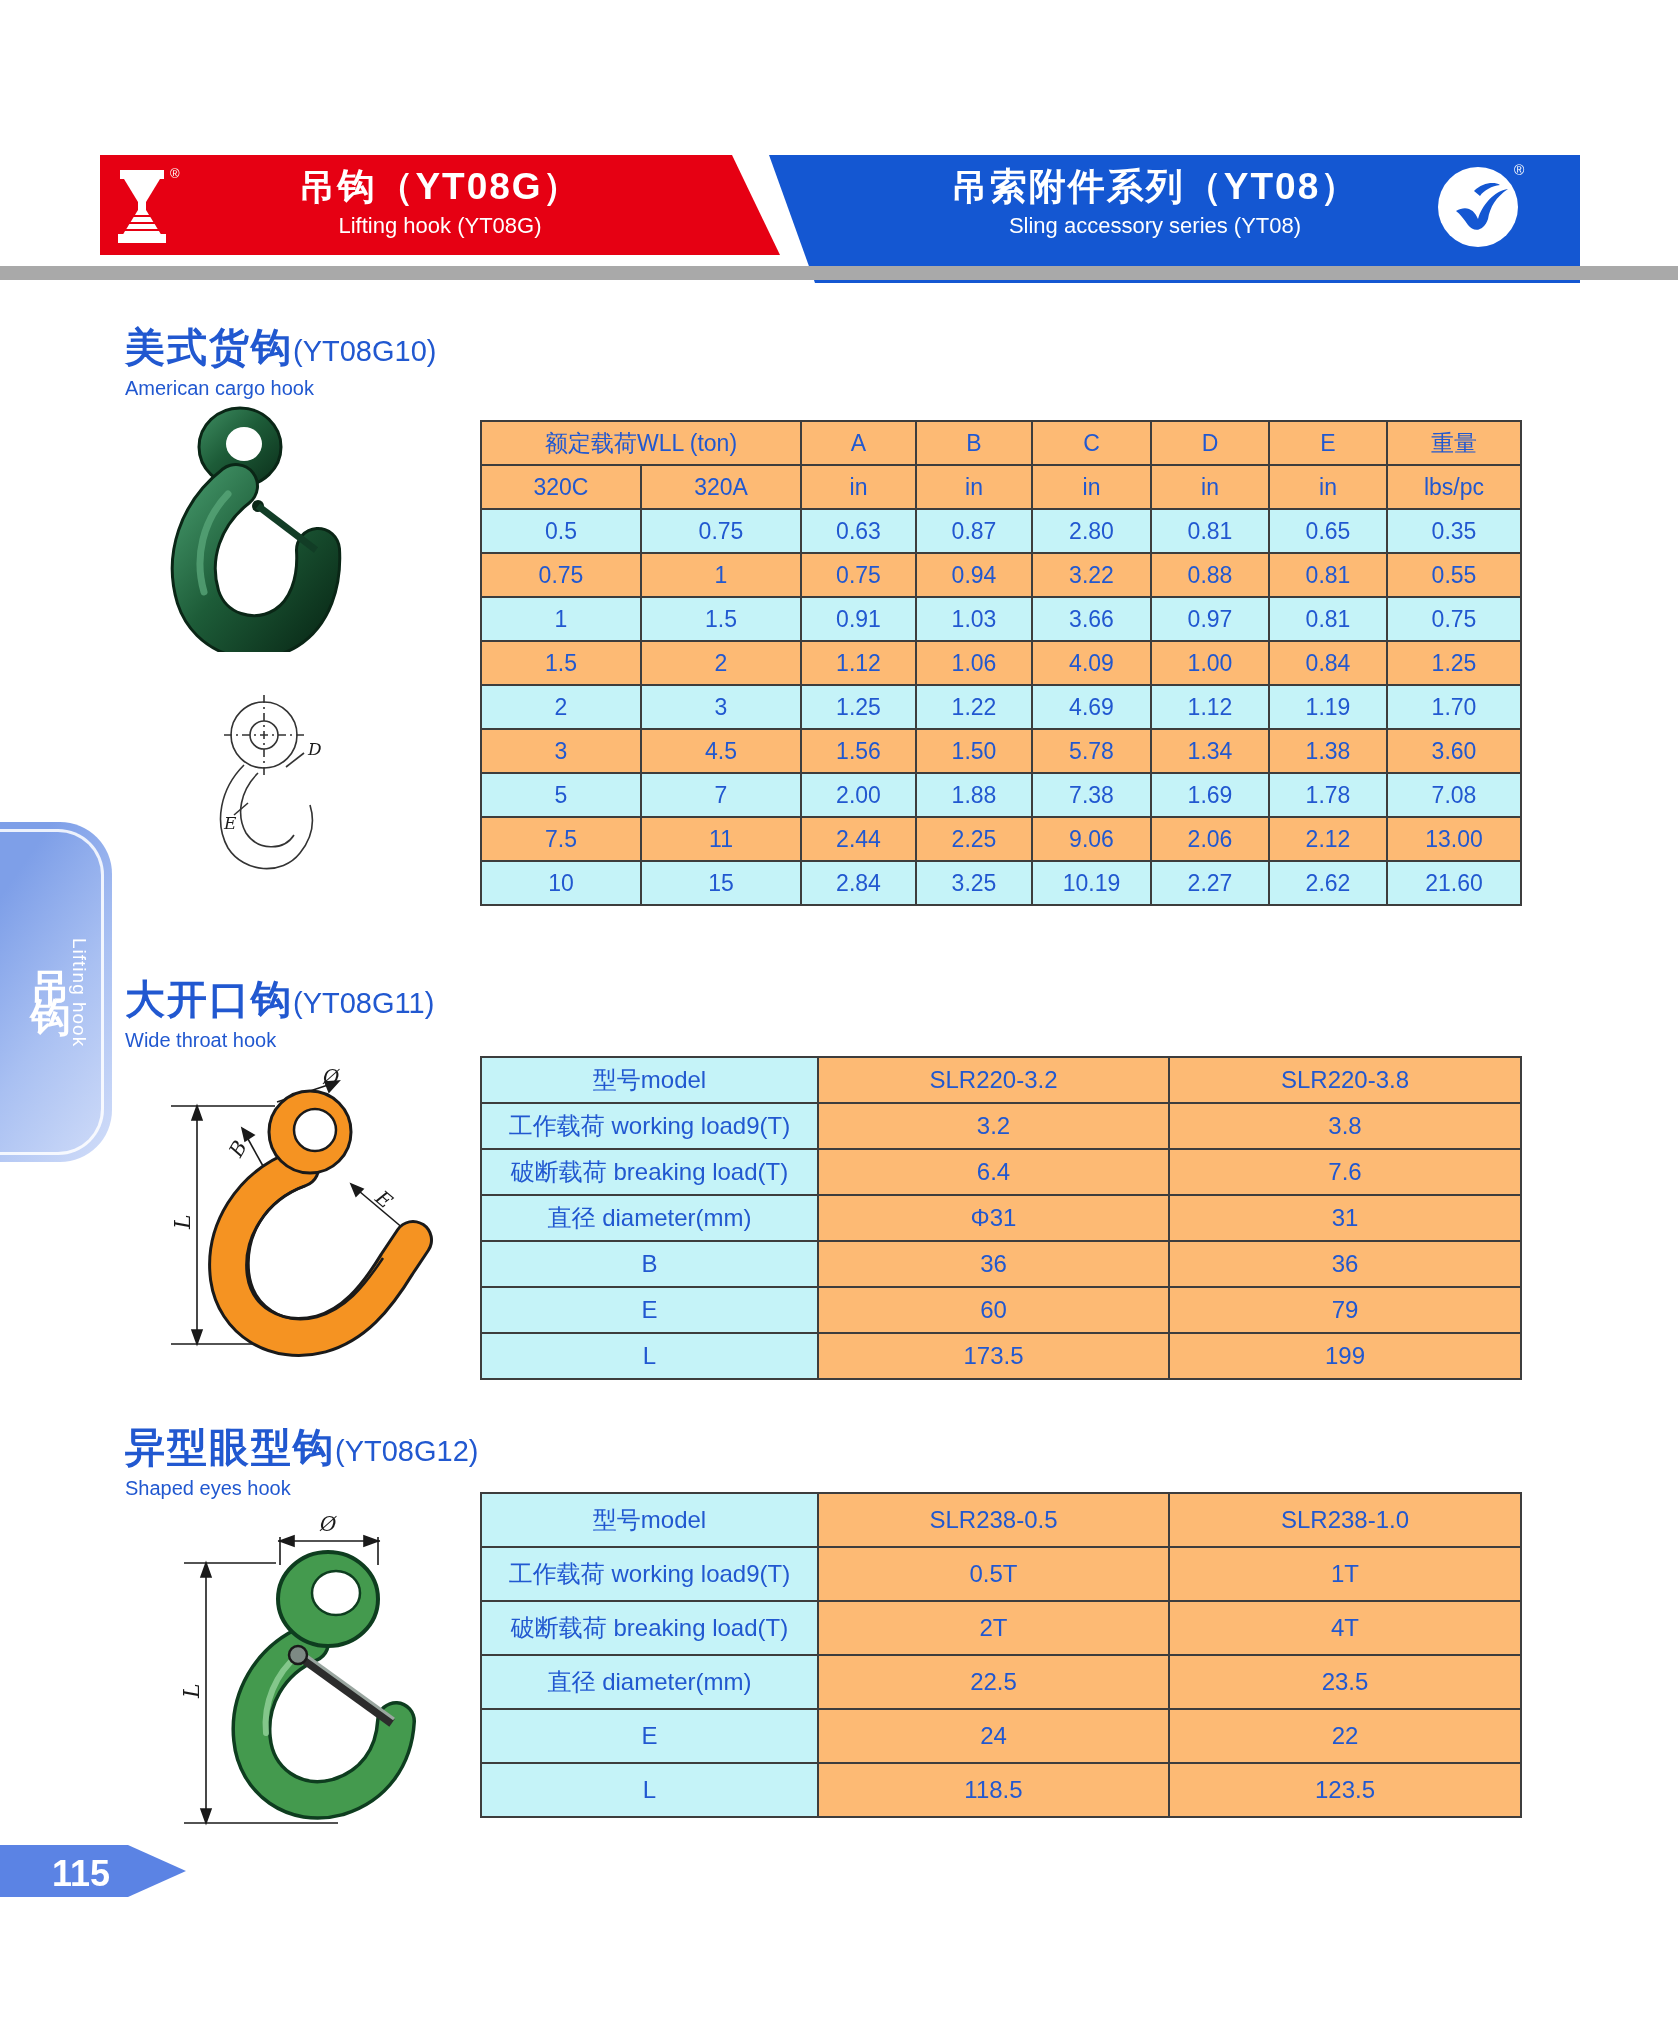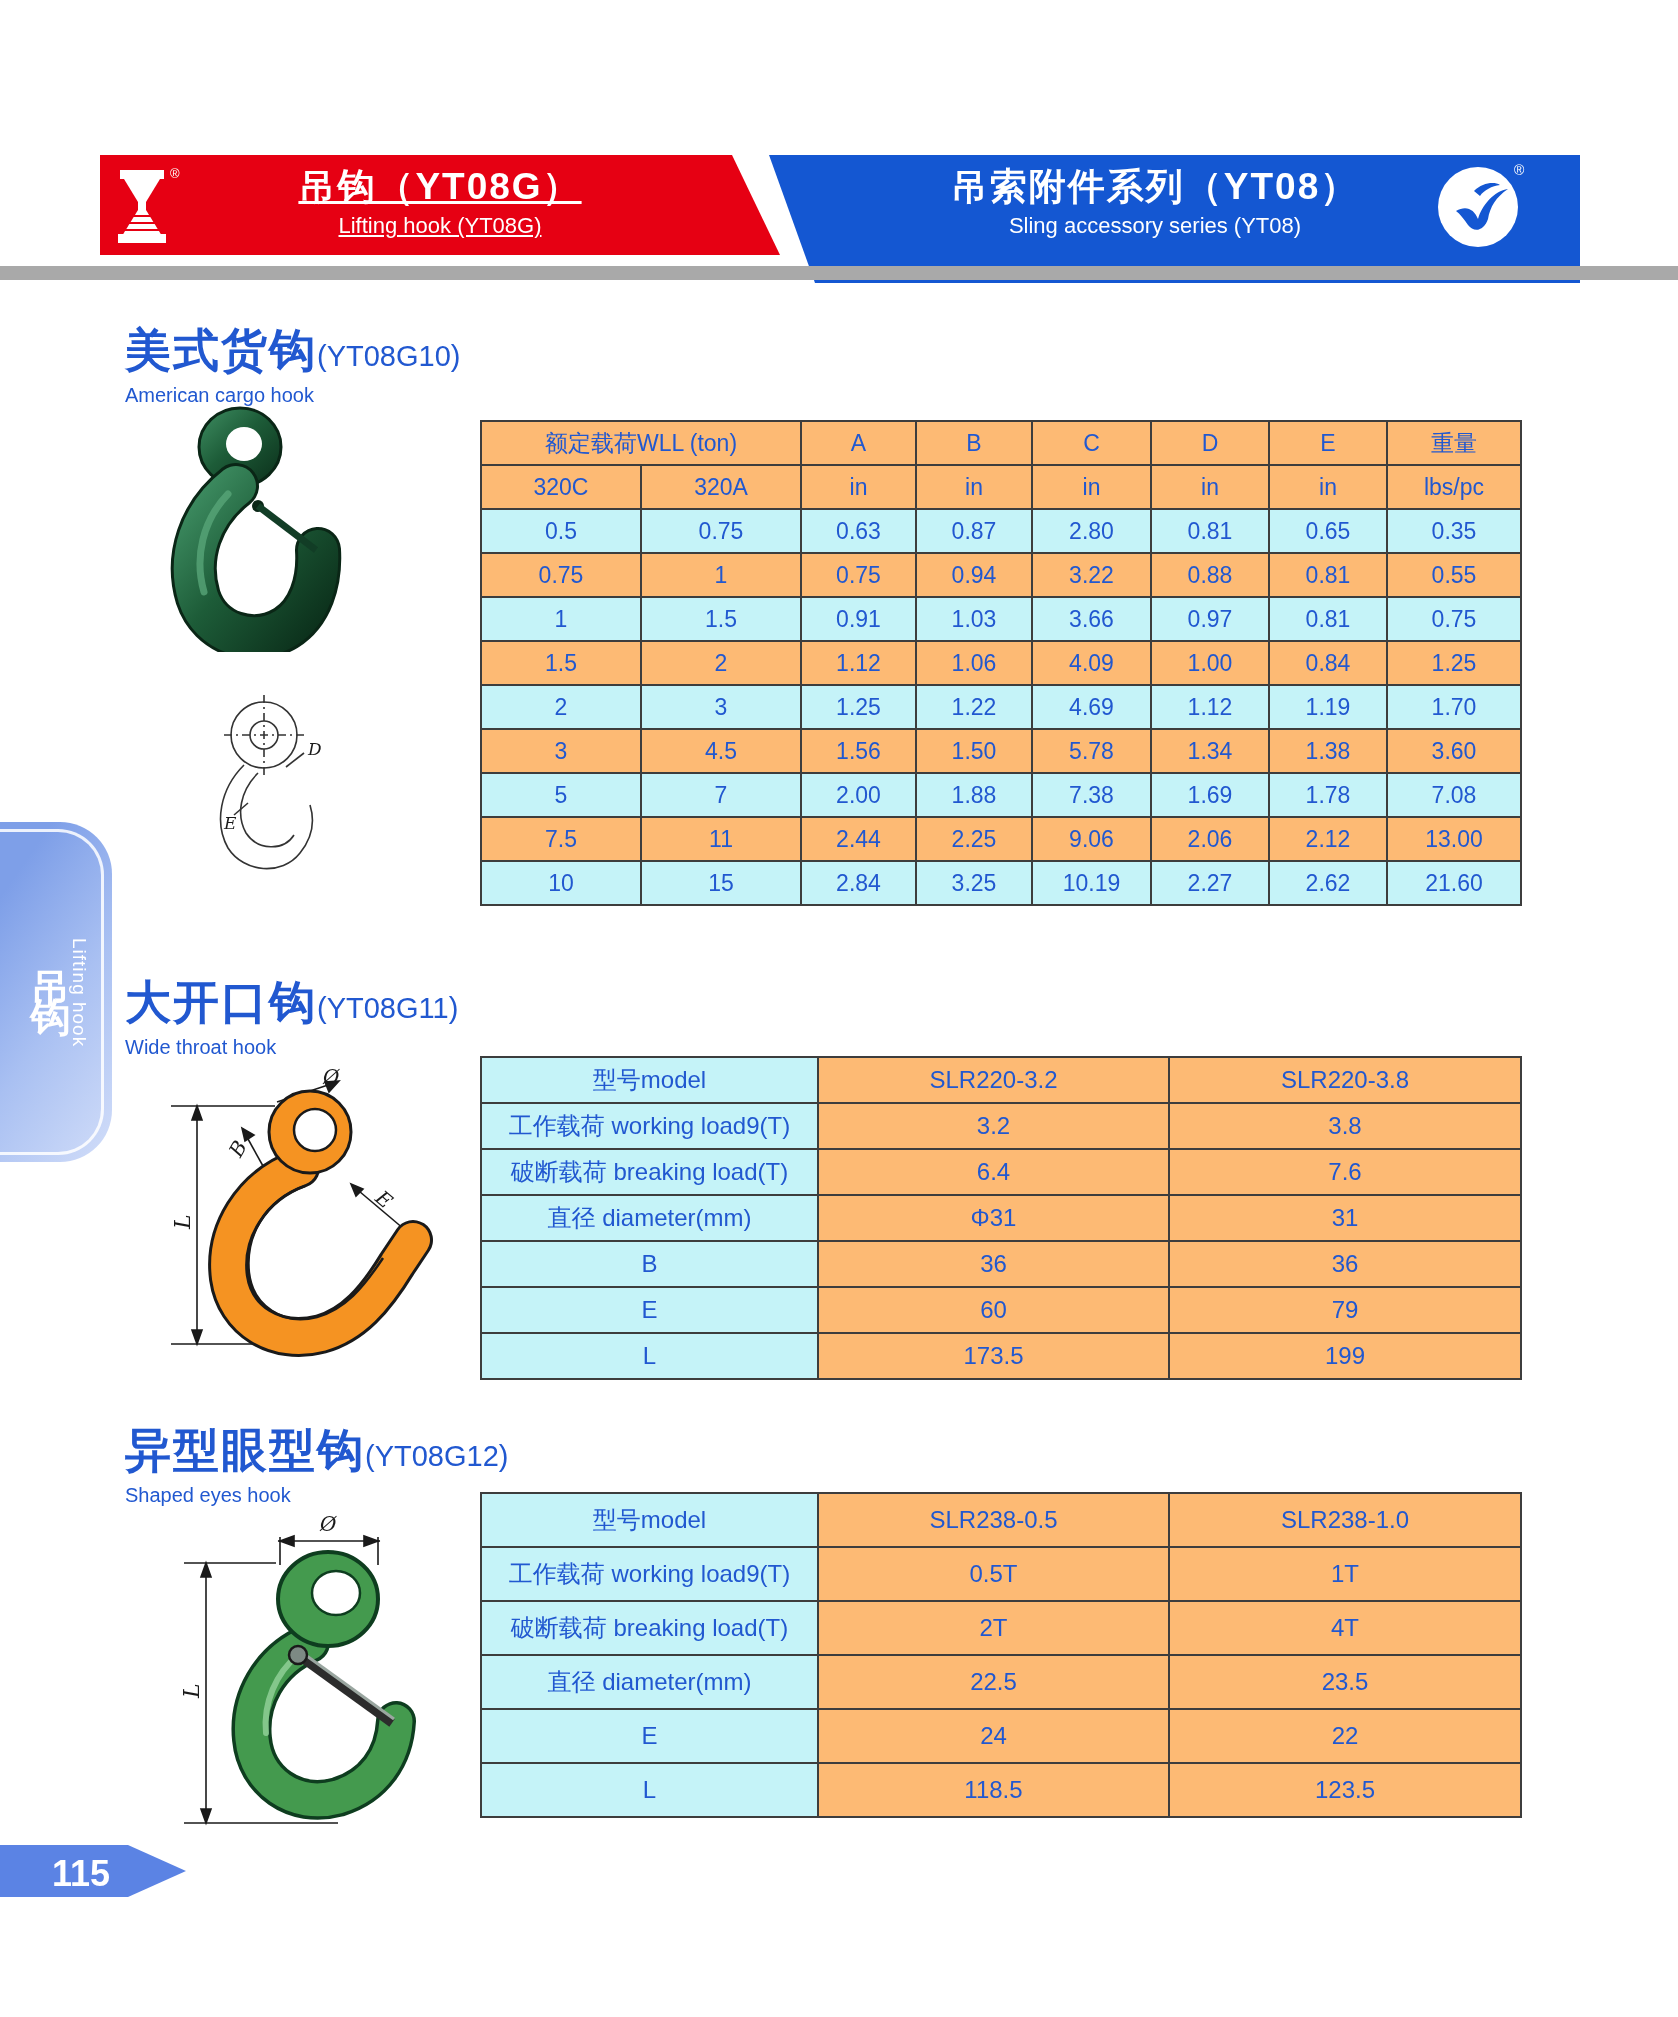--- a/index.html
+++ b/index.html
@@ -5,31 +5,31 @@
   html,body{margin:0;padding:0;background:#e9e9e9;}
   .page{position:relative;width:1678px;height:2017px;background:#ffffff;overflow:hidden;
         font-family:"Liberation Sans",sans-serif;margin:0 auto;}
 
   
   .band-red{position:absolute;left:100px;top:155px;width:690px;height:100px;background:#e60013;
             clip-path:polygon(0 0,632px 0,680px 100%,0 100%);}
   .band-blue{position:absolute;left:745px;top:155px;width:835px;height:128px;background:#1457d2;
              clip-path:polygon(24px 0,100% 0,100% 100%,70px 100%);}
   .band-txt{position:absolute;top:8px;color:#fff;text-align:center;}
-  .band-red .band-txt{left:120px;width:440px;text-decoration:underline;}
+  .band-red .band-txt{left:120px;width:440px;}
   .band-blue .band-txt{left:120px;width:580px;}
   .band-title{font-size:37px;font-weight:bold;letter-spacing:2px;line-height:48px;}
   .band-sub{font-size:22px;line-height:30px;}
   .logo-left{position:absolute;left:8px;top:9px;width:88px;height:84px;}
   .logo-right{position:absolute;right:52px;top:6px;width:92px;height:90px;}
   .gray-bar{position:absolute;left:0;top:266px;width:1678px;height:14px;background:#a9a9a9;}
 
   
   .sec-title{position:absolute;left:125px;color:#2158d0;}
-  .sec-title .cn{font-size:46px;font-weight:bold;letter-spacing:2px;}
+  .sec-title .cn{font-size:40px;font-weight:bold;letter-spacing:2px;}
   .sec-title .code{font-size:29px;font-weight:normal;}
   .sec-title .en{font-size:20px;margin-top:2px;}
 
   
   table{border-collapse:collapse;table-layout:fixed;position:absolute;background:#fdba74;}
   td,th{border:2px solid #3d3d3d;color:#2158d0;text-align:center;vertical-align:middle;
         padding:0;font-weight:normal;overflow:hidden;white-space:nowrap;}
   .t1{left:480px;top:420px;width:1040px;font-size:23px;}
   .t1 th,.t1 td{height:42px;}
   .t1 tbody tr:nth-child(odd) td{background:#c5f3f8;}

